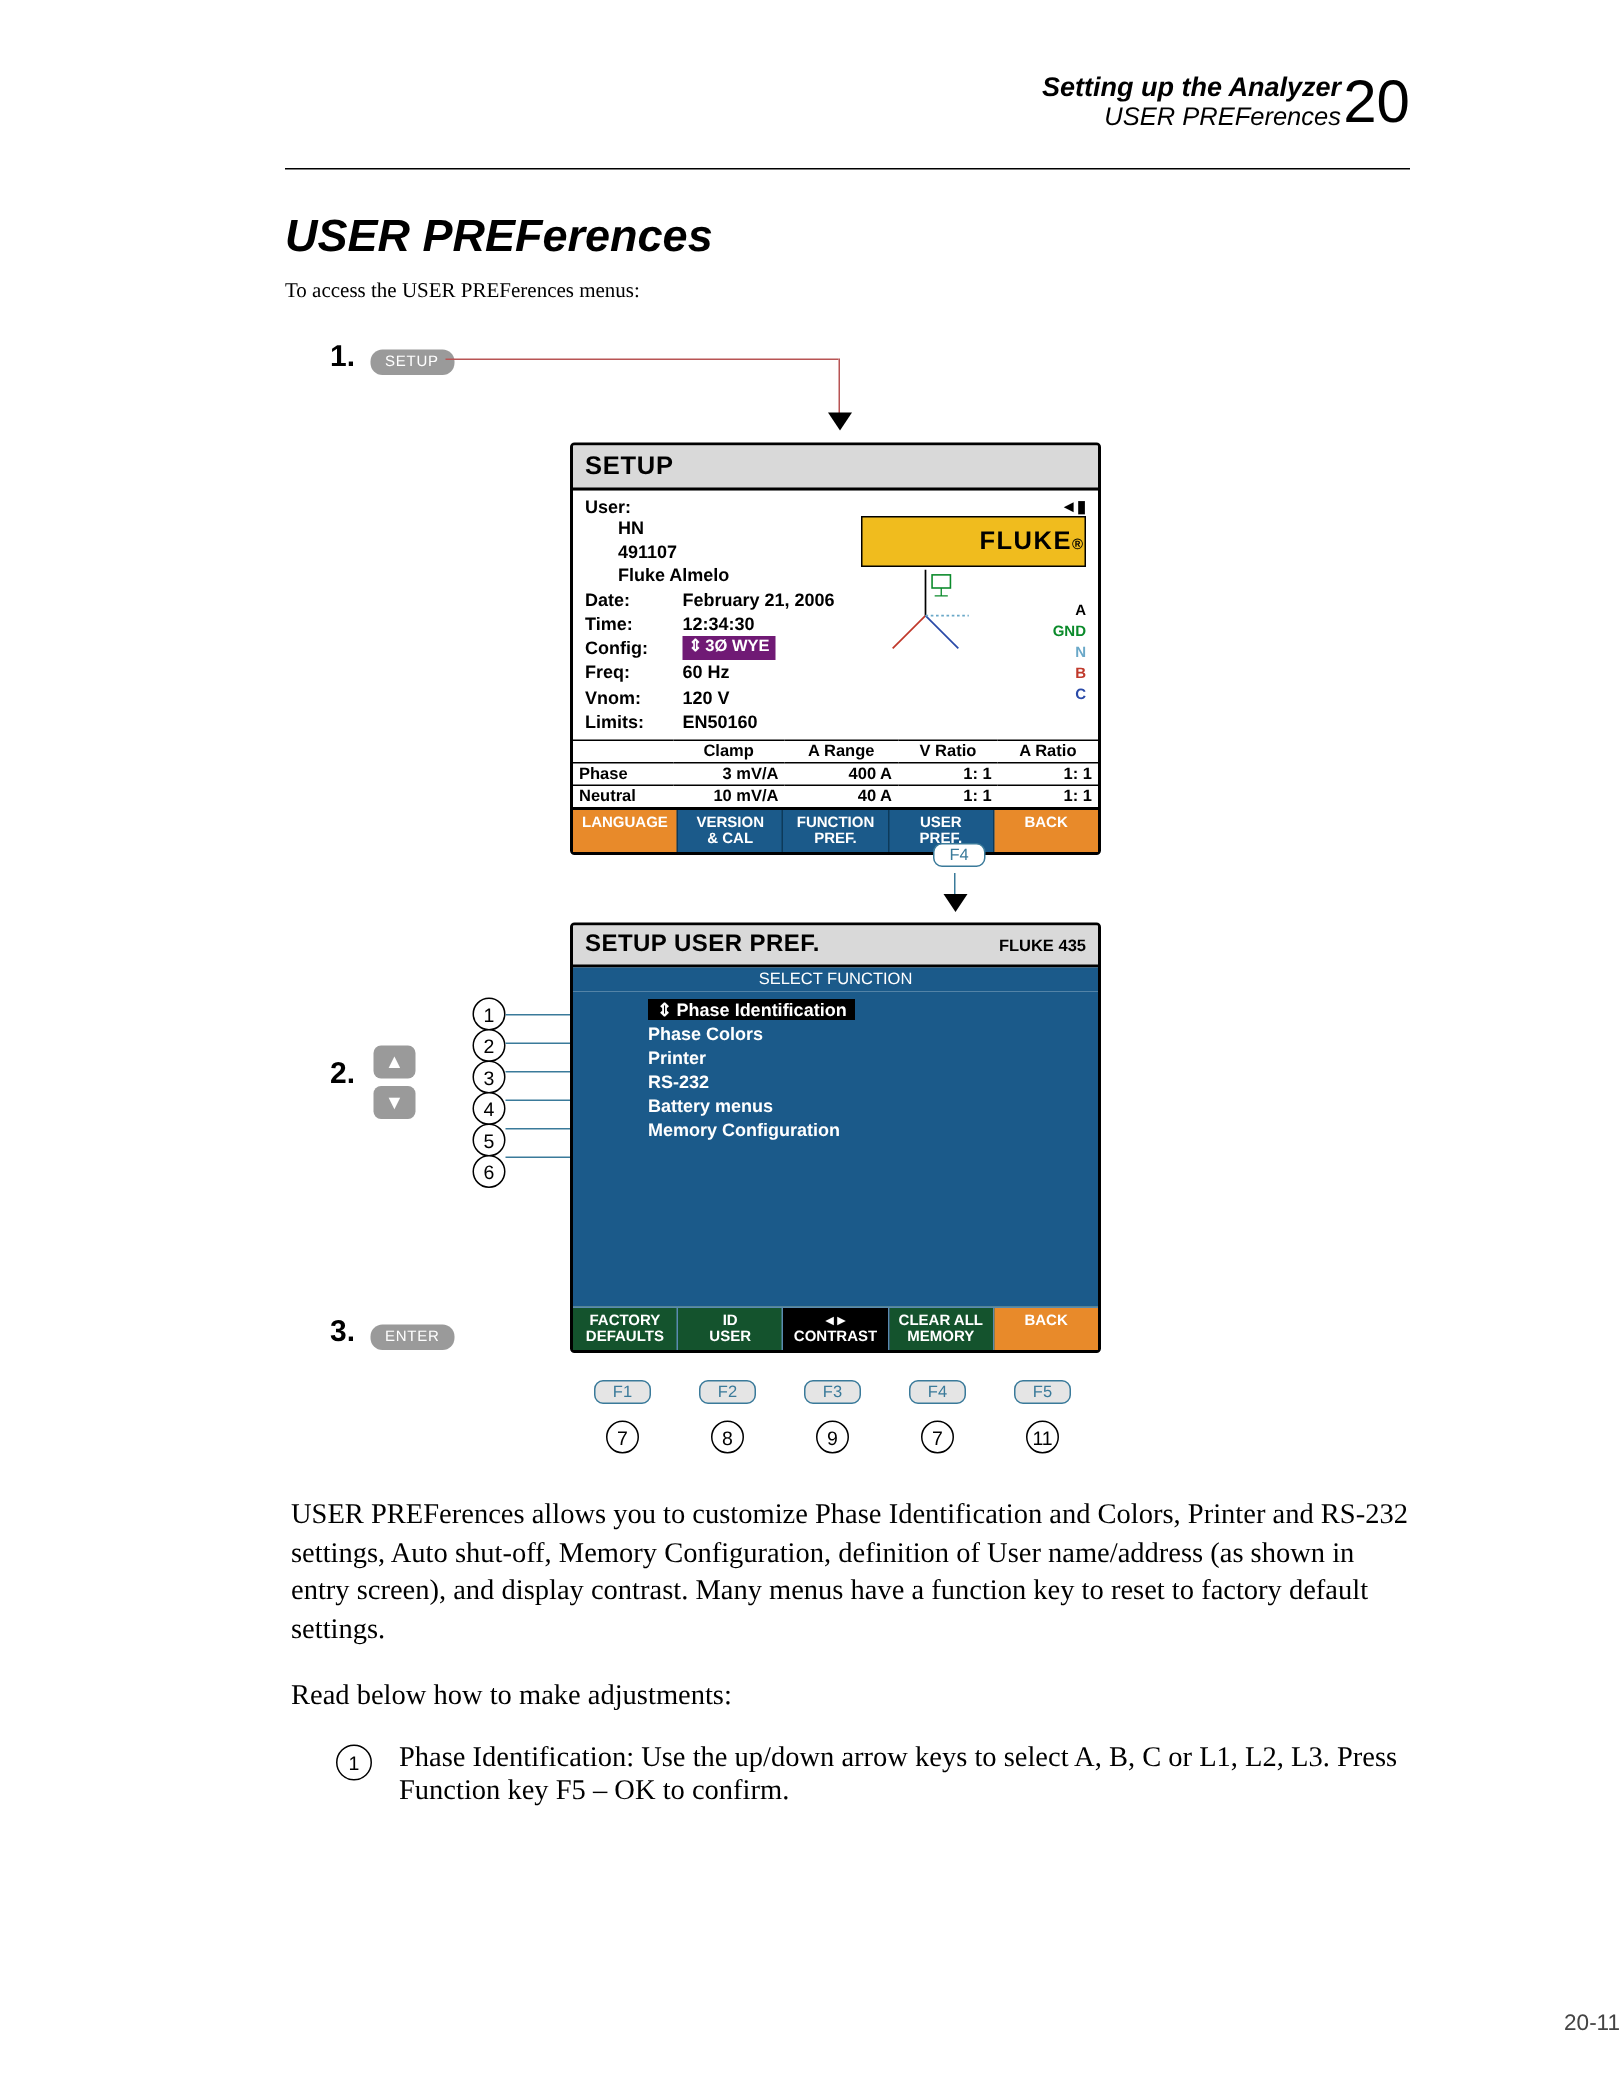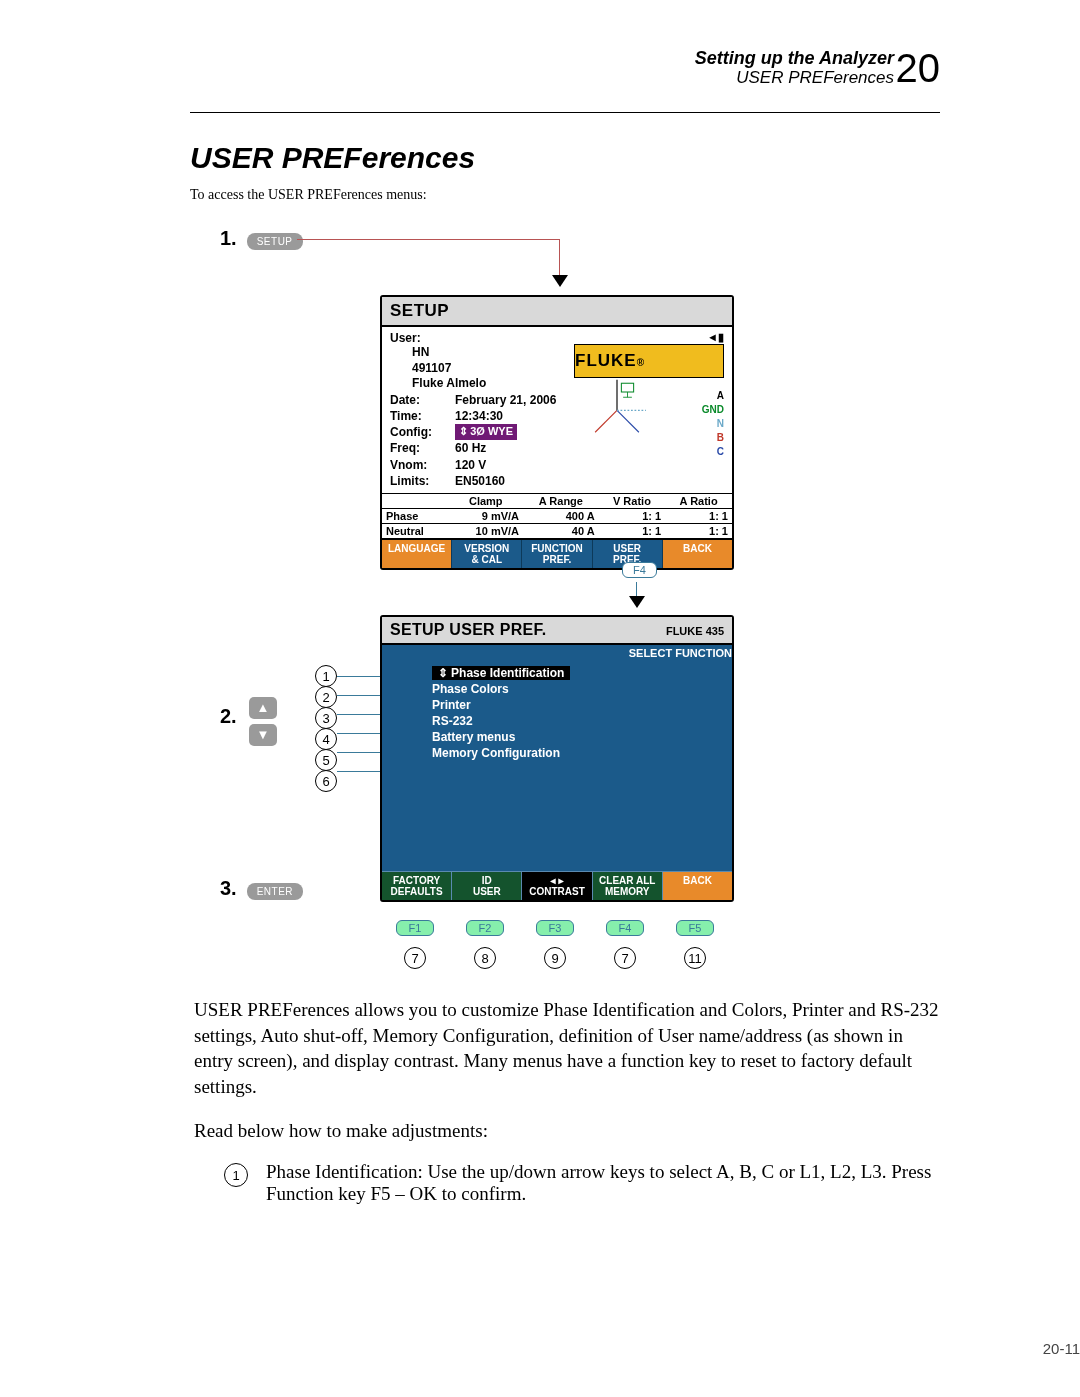--- a/index.html
+++ b/index.html
@@ -28,21 +28,21 @@
             font-family:"Arial Black",Arial,sans-serif;letter-spacing:.5px}
   .scr1-body{display:flex;padding:4px 8px 0;font-size:12px;font-weight:bold}
   .scr1-left{flex:1}
   .scr1-right{width:150px;position:relative}
   .kv{display:flex;gap:10px;line-height:1.35}
   .kv .k{width:55px}
   .indent{padding-left:22px;line-height:1.3}
   .cfg{background:#701a75;color:#fff;display:inline-block;padding:0 4px;font-size:11px}
   .cfg::before{content:"⇕";margin-right:2px}
   .fluke-logo{background:#f0bc1e;border:1px solid #000;color:#000;font-weight:bold;
-              font-family:"Arial Black",Arial;font-size:17px;text-align:left;padding:6px 0;margin-bottom:11px;letter-spacing:1px}
+              font-family:"Arial Black",Arial;font-size:17px;text-align:right;padding:6px 0;margin-bottom:23px;letter-spacing:1px}
   .fluke-logo sub{font-size:10px;vertical-align:baseline}
   .legend{font-size:10px;font-weight:bold;text-align:right;line-height:1.4}
   .legend .gnd{color:#0a8a2a}
   .legend .n{color:#6aa8c8}
   .legend .b{color:#c0392b}
   .legend .c{color:#2a4aa8}
   .tbl{width:100%;border-collapse:collapse;font-size:11px;font-weight:bold;margin-top:4px}
   .tbl th,.tbl td{border-top:1px solid #000;padding:1px 4px;text-align:right}
   .tbl th{text-align:center}
   .tbl td:first-child,.tbl th:first-child{text-align:left}
@@ -57,21 +57,21 @@
   .flow-v2{position:absolute;left:446px;top:355px;height:16px;border-left:1.2px solid #3a7a9a}
   .arrow-down2{position:absolute;left:439px;top:369px;width:0;height:0;border-left:8px solid transparent;
                border-right:8px solid transparent;border-top:12px solid #000}
 
   
   .scr2{left:190px;top:388px;width:350px}
   .titlebar2{display:flex;align-items:baseline;justify-content:space-between;background:#d9d9d9;
              border-bottom:2px solid #000;padding:4px 8px;font-family:"Arial Black",Arial;font-weight:bold}
   .titlebar2 .t{font-size:16px;letter-spacing:.3px}
   .titlebar2 .m{font-size:11px}
-  .selbar{background:#1b5a8a;color:#fff;font-size:11px;font-weight:bold;text-align:right;padding:2px 0;
+  .selbar{background:#1b5a8a;color:#fff;font-size:11px;font-weight:normal;text-align:center;padding:2px 0;
           font-family:Arial}
   .menu{background:#1b5a8a;color:#fff;font-size:12px;font-weight:bold;font-family:Arial;padding:4px 0 110px}
   .menu .row{padding:1px 0 1px 50px}
   .menu .sel{background:#000;display:inline-block;padding:0 6px}
   .menu .sel::before{content:"⇕";margin-right:3px}
   .softkeys2{display:flex;background:#14532d;color:#fff;font-size:10px;font-weight:bold;text-align:center;
              font-family:Arial;border-top:1px solid #5a8ab0}
   .softkeys2>div{flex:1;padding:3px 0;line-height:1.1;border-right:1px solid #5a8ab0}
   .softkeys2>div:last-child{border-right:none}
   .sk-contrast{background:#000}
@@ -82,21 +82,21 @@
           justify-content:center;margin-bottom:5px;font-size:13px}
 
   
   .circ{display:inline-flex;align-items:center;justify-content:center;width:20px;height:20px;border:1.5px solid #000;
         border-radius:50%;font-family:Arial;font-size:13px;background:#fff}
   .circcol{position:absolute;left:125px;top:438px}
   .circcol .circ{display:flex;margin-bottom:-1px}
   .conn{position:absolute;border-top:1px solid #3a7a9a}
   .fkeys{position:absolute;left:190px;top:693px;width:350px;display:flex;justify-content:space-around;
          font-family:Arial;font-size:11px;color:#3a7a9a}
-  .fkeys>div{border:1px solid #3a7a9a;border-radius:6px;padding:1px 12px;background:#86efac}
+  .fkeys>div{border:1px solid #3a7a9a;border-radius:6px;padding:1px 12px;background:#e5e5e5}
   .bcircs{position:absolute;left:190px;top:720px;width:350px;display:flex;justify-content:space-around}
 
   .step2n{top:478px}
   .step3{position:absolute;left:30px;top:650px}
 
   .para{font-size:19px;line-height:1.35;margin:0 0 18px;text-align:left}
   .bodytext{position:absolute;left:4px;top:770px;width:100%}
   .defrow{display:flex;gap:18px;font-size:19px;margin-top:6px;padding-left:30px}
   .defrow .circ{flex:0 0 22px;width:22px;height:22px;margin-top:2px}
   .pgnum{position:absolute;right:0;bottom:40px;font-family:Arial;font-size:15px;color:#444}
@@ -185,21 +185,21 @@
         <tbody>
             <tr>
           <th></th>
           <th>Clamp</th>
           <th>A Range</th>
           <th>V Ratio</th>
           <th>A Ratio</th>
         </tr>
         <tr>
           <td>Phase</td>
-              <td>9 mV/A</td>
+              <td>3 mV/A</td>
           <td>400 A</td>
               <td>1:    1</td>
           <td>1:    1</td>
         </tr>
         <tr>
           <td>Neutral</td>
               <td>10 mV/A</td>
           <td>40 A</td>
               <td>1:    1</td>
           <td>1:    1</td>

